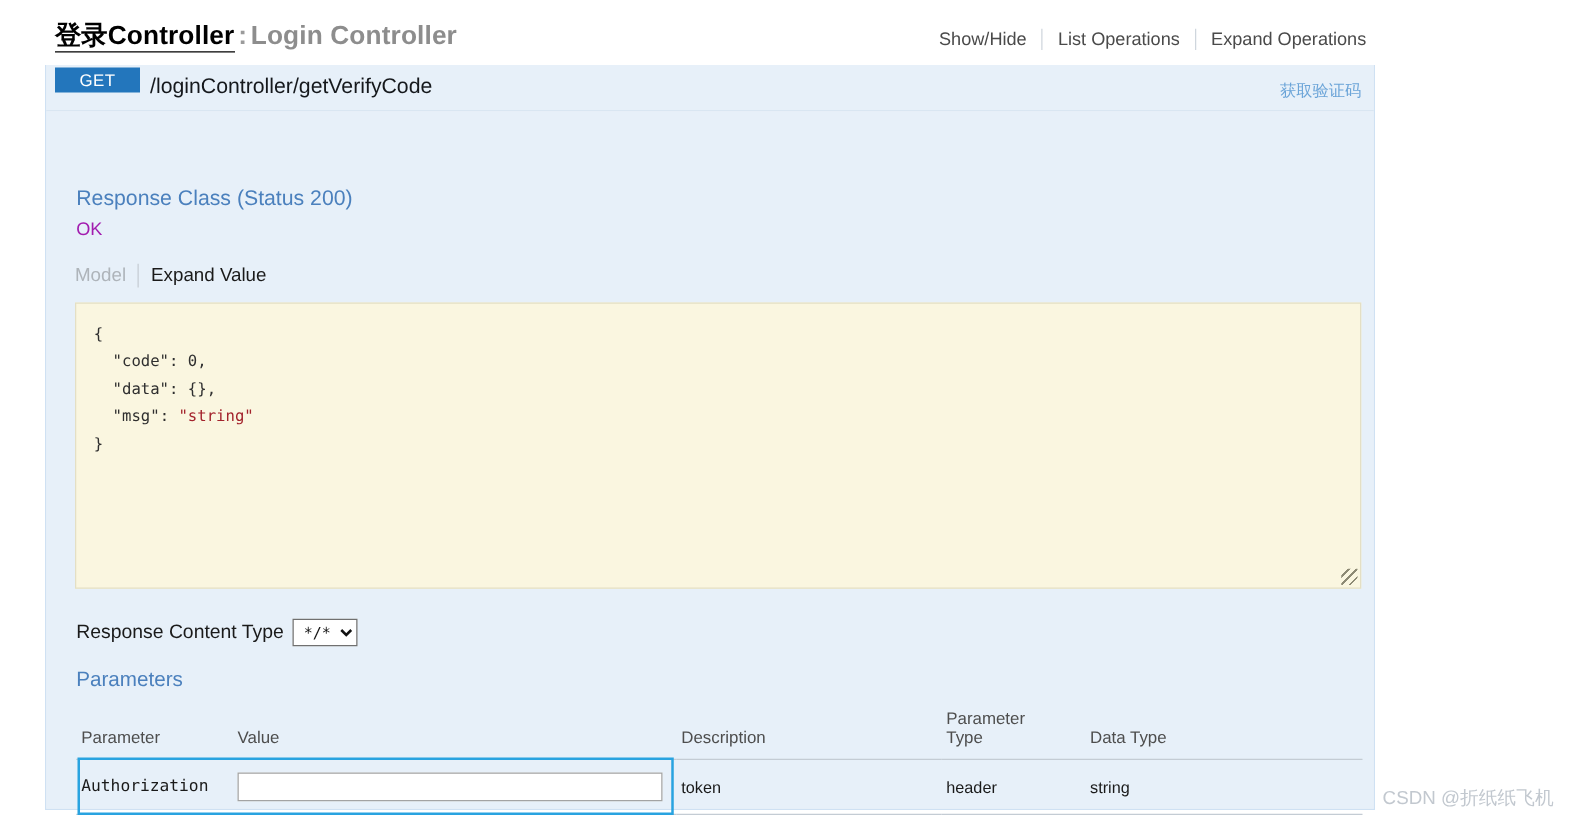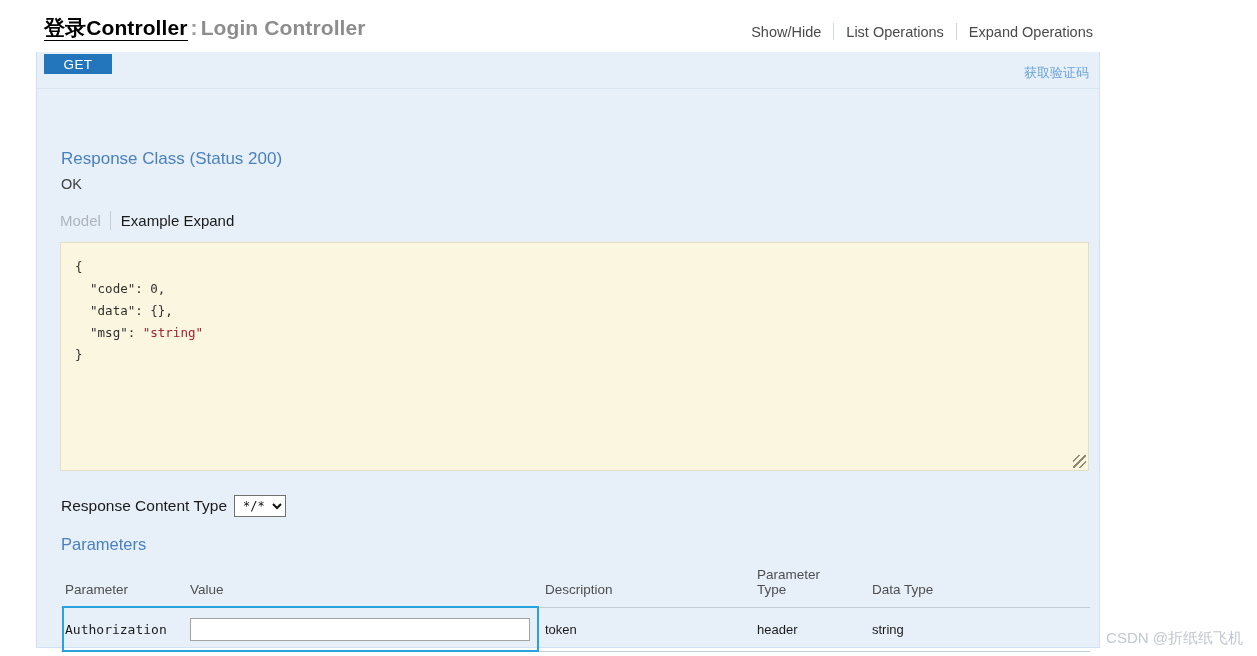--- a/index.html
+++ b/index.html
@@ -129,21 +129,21 @@
     position: absolute;
     left: 24px; top: 60px;
     font-size: 17px;
     color: #4b80bd;
     white-space: nowrap;
   }
   .resp-ok {
     position: absolute;
     left: 24px; top: 87px;
     font-size: 14.5px;
-    color: #404040;
+    color: #a21caf;
   }
 
   .model-tabs {
     position: absolute;
     left: 23px; top: 122px;
     display: flex;
     align-items: center;
     font-size: 15px;
   }
   .model-tabs .tab-model {
@@ -306,32 +306,33 @@
       <a href="#">List Operations</a>
       <span class="divider"></span>
       <a href="#">Expand Operations</a>
     </div>
   </div>
 
   <div class="operation">
 
     <div class="op-bar">
       <div class="op-method">GET</div>
+      <div class="op-path">/loginController/getVerifyCode</div>
       <div class="op-summary">获取验证码</div>
     </div>
 
     <div class="op-body">
 
       <div class="resp-class-title">Response Class (Status 200)</div>
       <div class="resp-ok">OK</div>
 
       <div class="model-tabs">
         <span class="tab-model">Model</span>
         <span class="tab-sep"></span>
-        <span class="tab-example">Example Expand</span>
+        <span class="tab-example">Expand Value</span>
       </div>
 
       <div class="example-box">
         <pre class="example-code"><span class="k">{</span>
   <span class="k">"code"</span>: <span class="num">0</span>,
   <span class="k">"data"</span>: <span class="k">{}</span>,
   <span class="k">"msg"</span>: <span class="str">"string"</span>
 <span class="k">}</span></pre>
         <div class="resize-grip"></div>
       </div>

